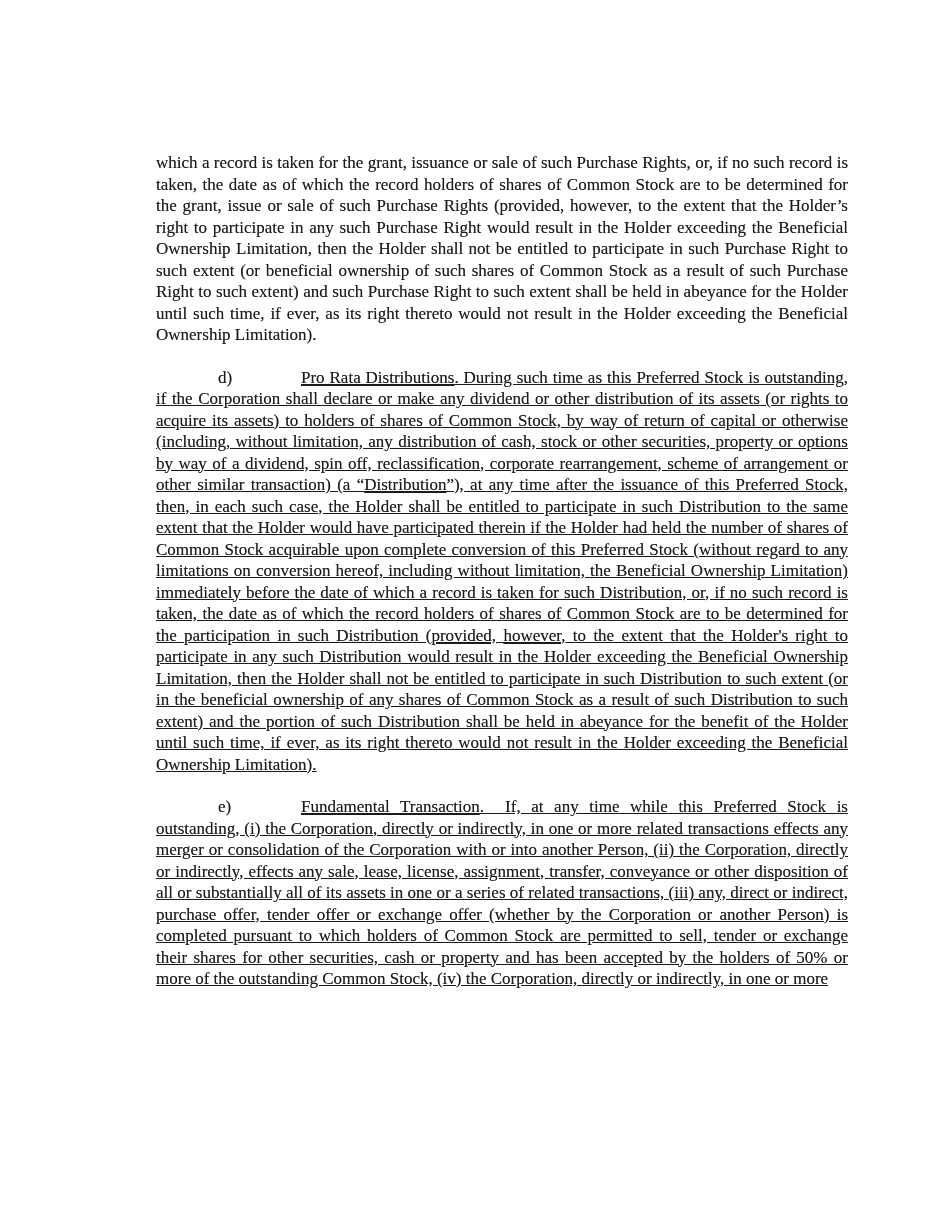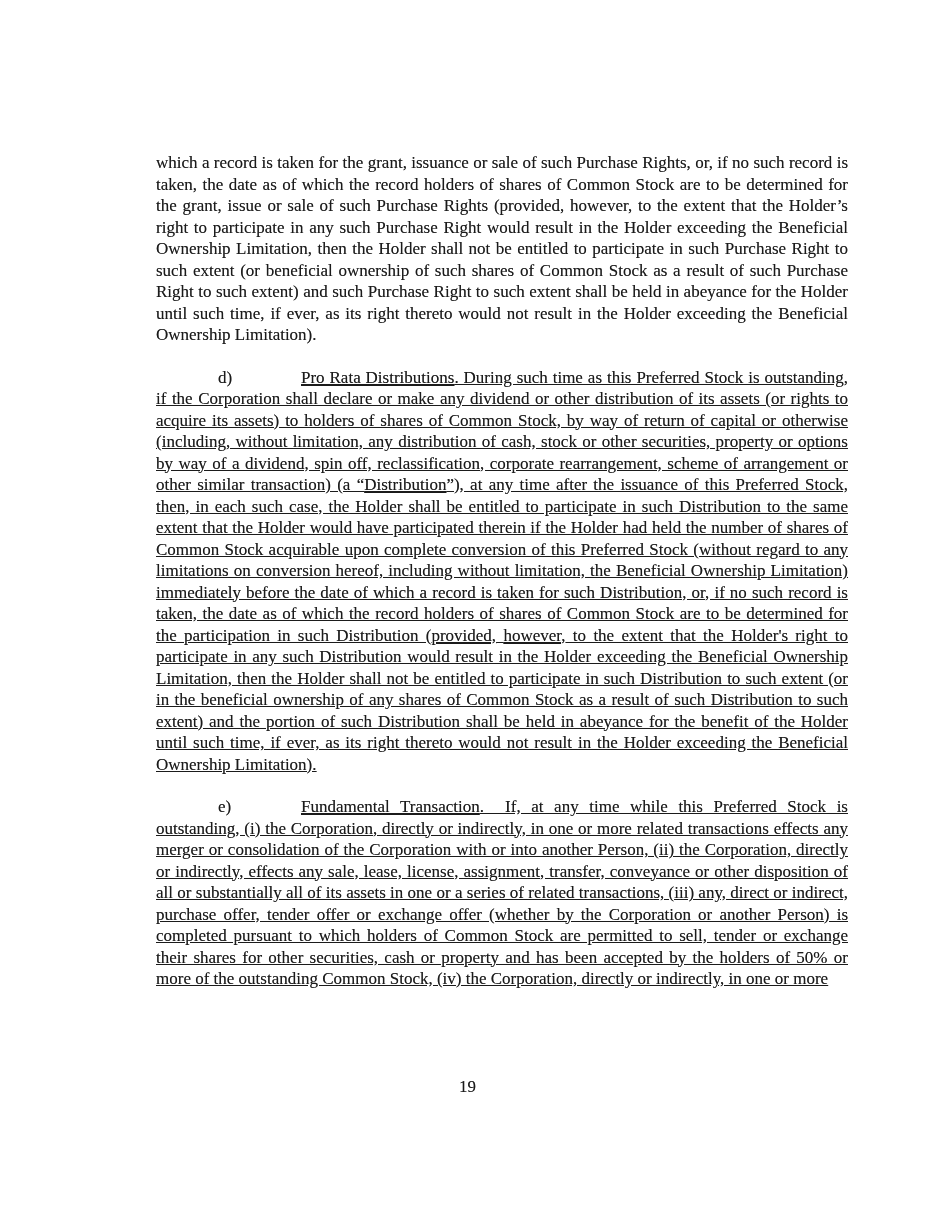--- a/index.html
+++ b/index.html
@@ -58,14 +58,13 @@
 </style>
 </head>
 <body>
 
 <div class="page">
   <div class="content">
     <p class="para"><span>which a record is taken for the grant, issuance or sale of such Purchase Rights, or, if no such record is taken, the date as of which the record holders of shares of Common Stock are to be determined for the grant, issue or sale of such Purchase Rights (provided, however, to the extent that the Holder’s right to participate in any such Purchase Right would result in the Holder exceeding the Beneficial Ownership Limitation, then the Holder shall not be entitled to participate in such Purchase Right to such extent (or beneficial ownership of such shares of Common Stock as a result of such Purchase Right to such extent) and such Purchase Right to such extent shall be held in abeyance for the Holder until such time, if ever, as its right thereto would not result in the Holder exceeding the Beneficial Ownership Limitation).</span></p>
     <p class="para indent"><span class="plabel">d)</span><span class="u">Pro Rata Distributions</span><span>. During such time as this Preferred Stock is outstanding, if the Corporation shall declare or make any dividend or other distribution of its assets (or rights to acquire its assets) to holders of shares of Common Stock, by way of return of capital or otherwise (including, without limitation, any distribution of cash, stock or other securities, property or options by way of a dividend, spin off, reclassification, corporate rearrangement, scheme of arrangement or other similar transaction) (a “</span><span class="u">Distribution</span><span>”), at any time after the issuance of this Preferred Stock, then, in each such case, the Holder shall be entitled to participate in such Distribution to the same extent that the Holder would have participated therein if the Holder had held the number of shares of Common Stock acquirable upon complete conversion of this Preferred Stock (without regard to any limitations on conversion hereof, including without limitation, the Beneficial Ownership Limitation) immediately before the date of which a record is taken for such Distribution, or, if no such record is taken, the date as of which the record holders of shares of Common Stock are to be determined for the participation in such Distribution (</span><span class="u">provided,</span><span> </span><span class="u">however,</span><span> to the extent that the Holder's right to participate in any such Distribution would result in the Holder exceeding the Beneficial Ownership Limitation, then the Holder shall not be entitled to participate in such Distribution to such extent (or in the beneficial ownership of any shares of Common Stock as a result of such Distribution to such extent) and the portion of such Distribution shall be held in abeyance for the benefit of the Holder until such time, if ever, as its right thereto would not result in the Holder exceeding the Beneficial Ownership Limitation).</span></p>
     <p class="para indent"><span class="plabel">e)</span><span class="u">Fundamental Transaction</span><span>.&nbsp; If, at any time while this Preferred Stock is outstanding, (i) the Corporation, directly or indirectly, in one or more related transactions effects any merger or consolidation of the Corporation with or into another Person, (ii) the Corporation, directly or indirectly, effects any sale, lease, license, assignment, transfer, conveyance or other disposition of all or substantially all of its assets in one or a series of related transactions, (iii) any, direct or indirect, purchase offer, tender offer or exchange offer (whether by the Corporation or another Person) is completed pursuant to which holders of Common Stock are permitted to sell, tender or exchange their shares for other securities, cash or property and has been accepted by the holders of 50% or more of the outstanding Common Stock, (iv) the Corporation, directly or indirectly, in one or more</span></p>
   </div>
-  <div class="pagenum">19</div>
 </div>
 
 </body></html>

